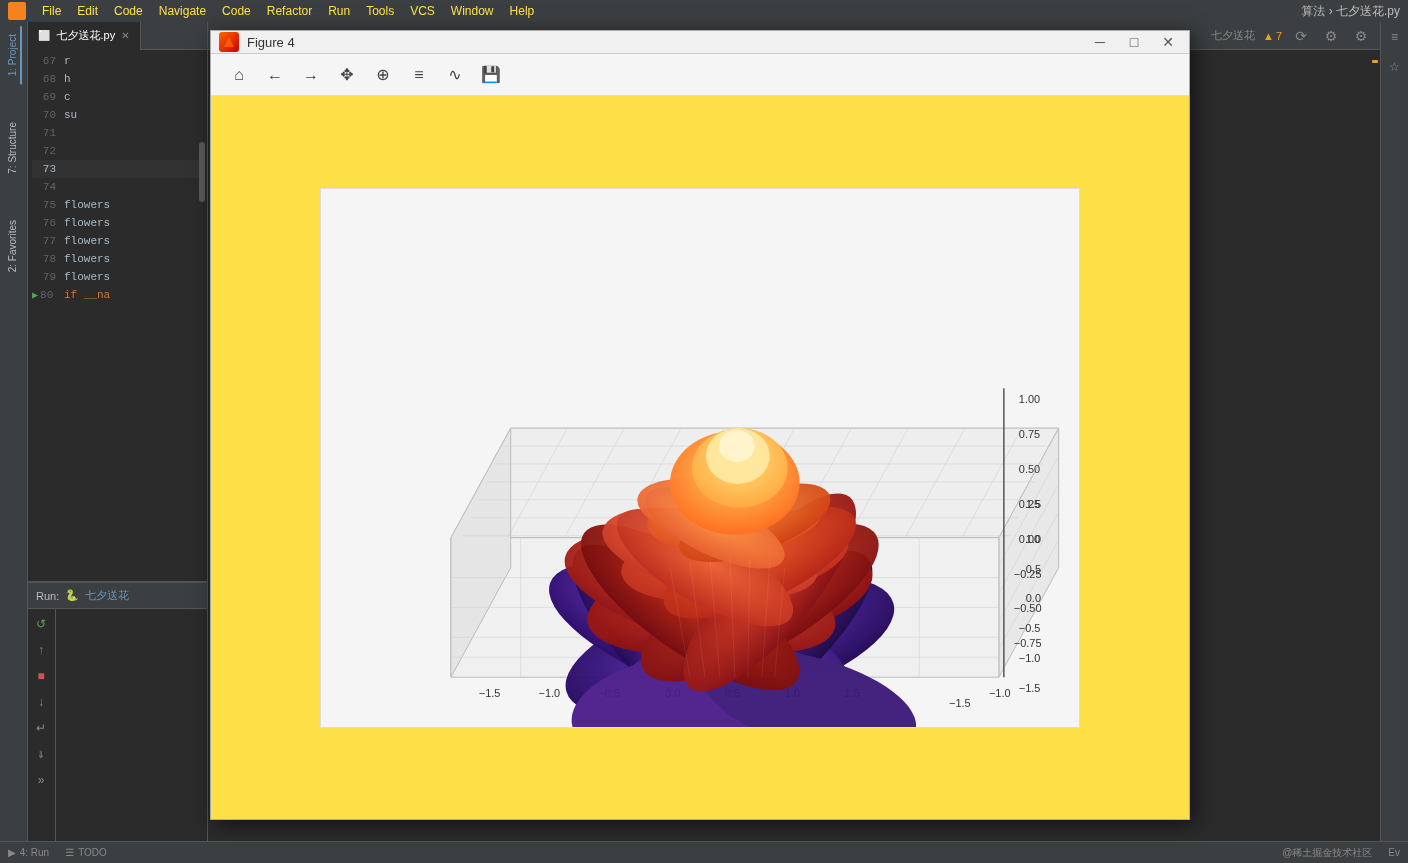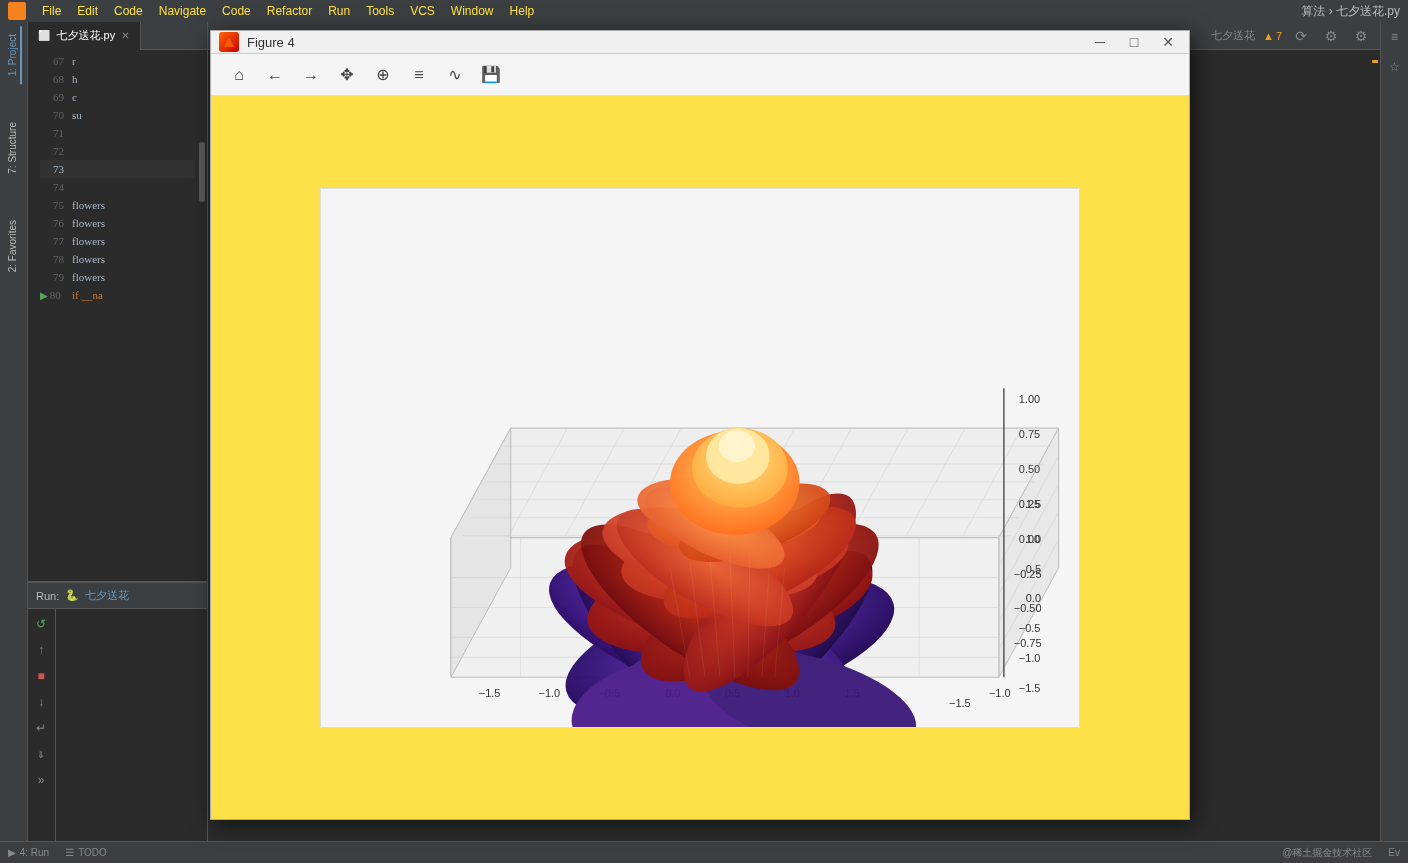--- a/index.html
+++ b/index.html
@@ -115,22 +115,22 @@
       background: #2b2b2b;
       color: #ffffff;
     }
     .tab-close {
       color: #888;
       font-size: 10px;
     }
 
     
     .code-content {
-      padding: 2px 12px;
-      font-family: Liberation Serif, serif;
+      padding: 2px 4px;
+      font-family: Liberation Mono, monospace;
       font-size: 12px;
     }
     .code-line {
       display: flex;
       height: 18px;
       align-items: center;
     }
     .line-num {
       width: 32px;
       text-align: right;

